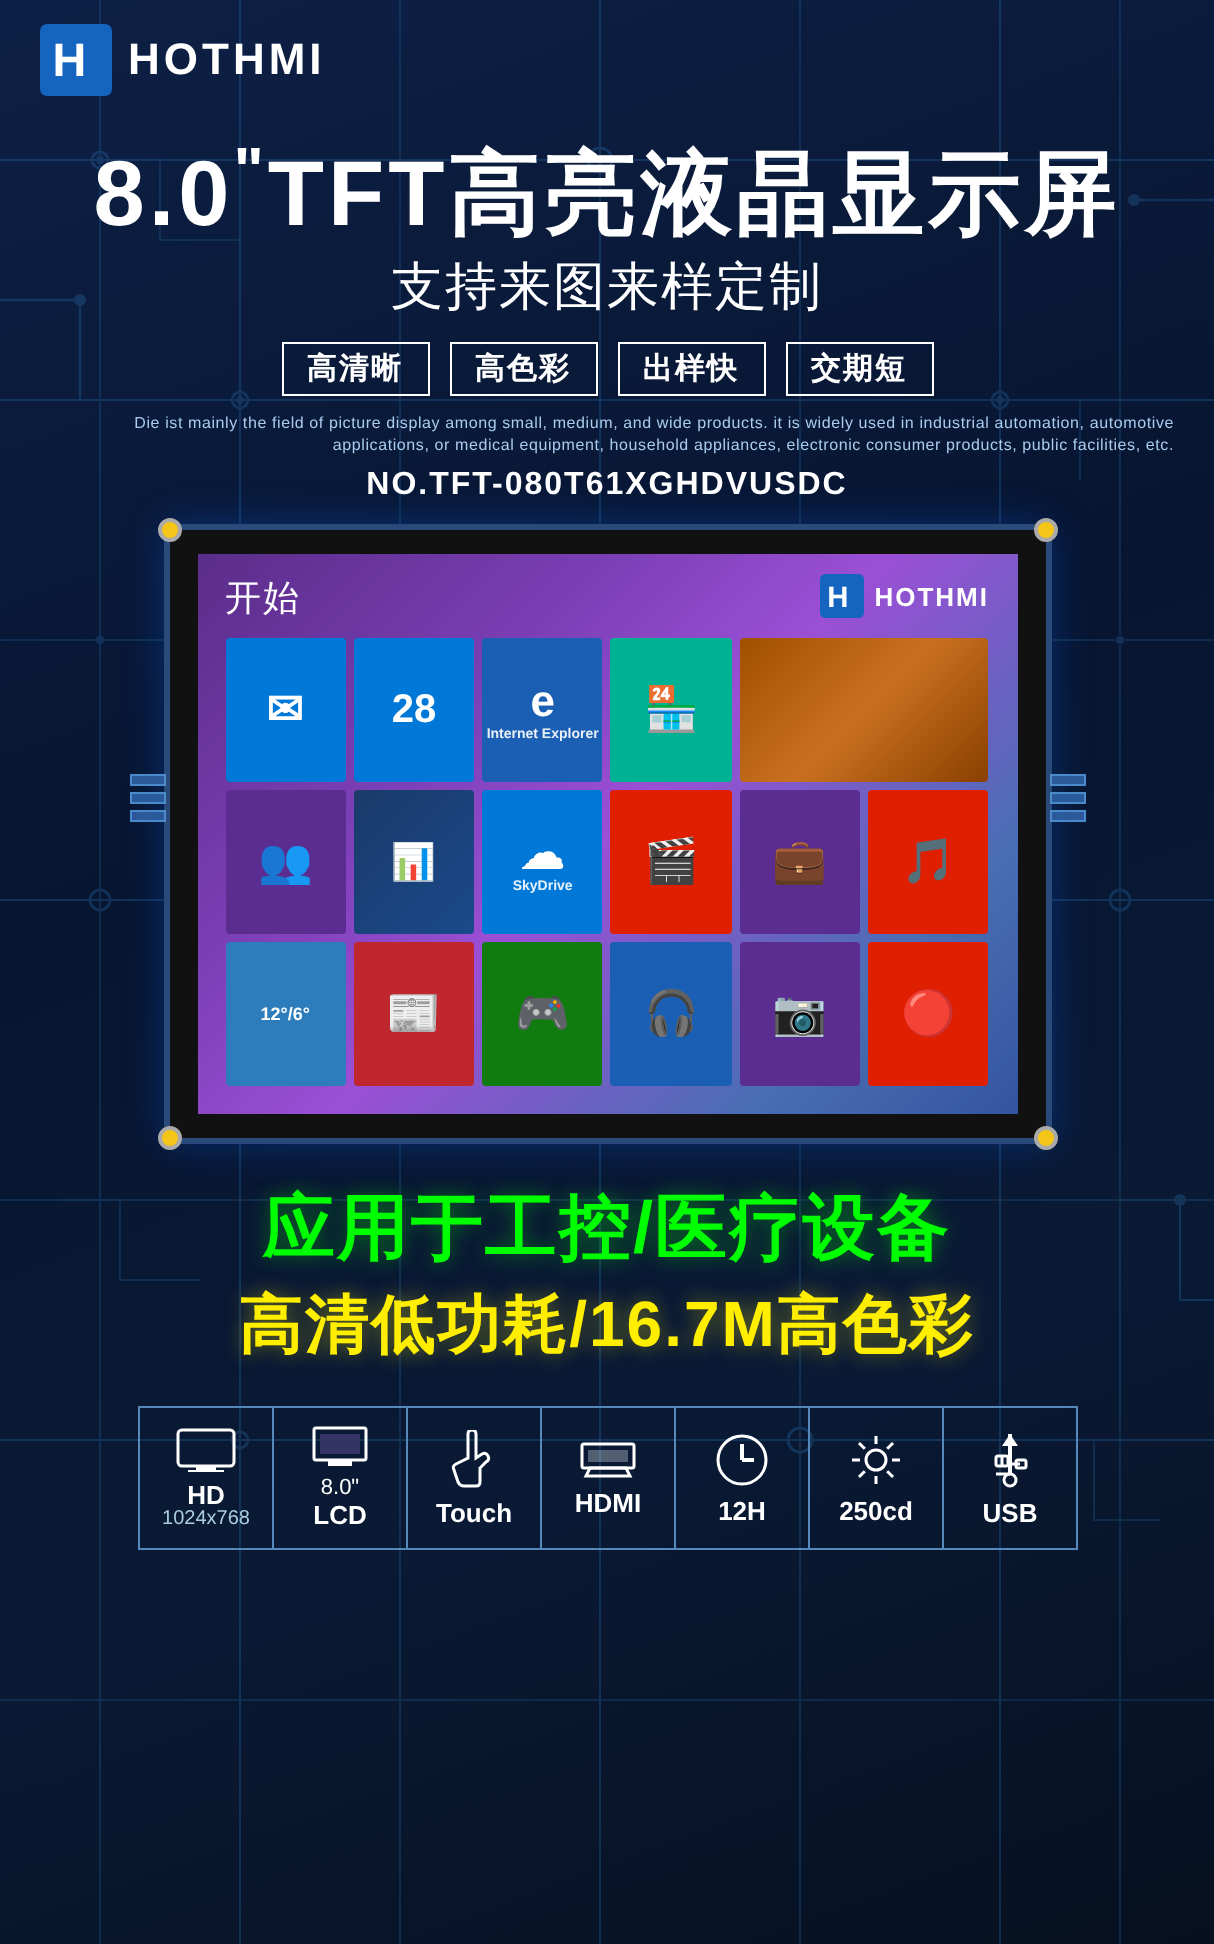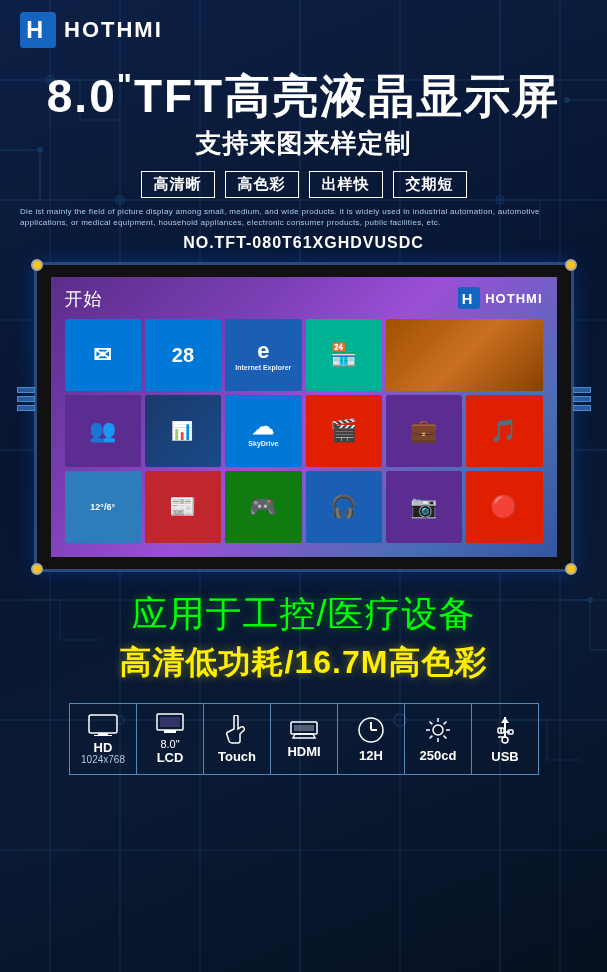--- a/index.html
+++ b/index.html
@@ -67,21 +67,21 @@
     }
 
     .main-title .inch-mark {
       font-size: 32px;
       vertical-align: super;
     }
 
     .subtitle {
       color: white;
       font-size: 26px;
-      font-weight: bold;
+      font-weight: normal;
       text-align: right;
       margin-top: 4px;
       letter-spacing: 1px;
     }
 
     
     .feature-tags {
       display: flex;
       gap: 10px;
       margin-top: 10px;
@@ -94,41 +94,41 @@
       font-size: 15px;
       padding: 3px 12px;
       font-weight: bold;
       letter-spacing: 1px;
     }
 
     
     .description-text {
       color: #aaccee;
       font-size: 8px;
-      text-align: left;
+      text-align: right;
       margin-top: 8px;
       padding: 0 20px;
       line-height: 1.4;
       letter-spacing: 0.3px;
     }
 
     
     .model-number {
       color: white;
       font-size: 16px;
       font-weight: bold;
       text-align: center;
       margin-top: 6px;
       letter-spacing: 1px;
     }
 
     
     .display-area {
       margin-top: 10px;
-      width: 540px;
+      width: 444px;
       position: relative;
     }
 
     .display-border {
       border: 3px solid #2a4a7a;
       border-radius: 4px;
       padding: 12px 14px;
       background: #111;
       position: relative;
       box-shadow: 0 0 20px rgba(0,100,255,0.3);
@@ -249,21 +249,21 @@
     .app-section {
       width: 100%;
       display: flex;
       flex-direction: column;
       align-items: center;
       margin-top: 18px;
     }
 
     .app-title-1 {
       font-size: 36px;
-      font-weight: 400;
+      font-weight: 700;
       color: #00ff00;
       text-align: left;
       text-shadow: 0 0 10px rgba(0,255,0,0.4);
       letter-spacing: 1px;
     }
 
     .app-title-2 {
       font-size: 32px;
       font-weight: 900;
       color: #ffee00;

